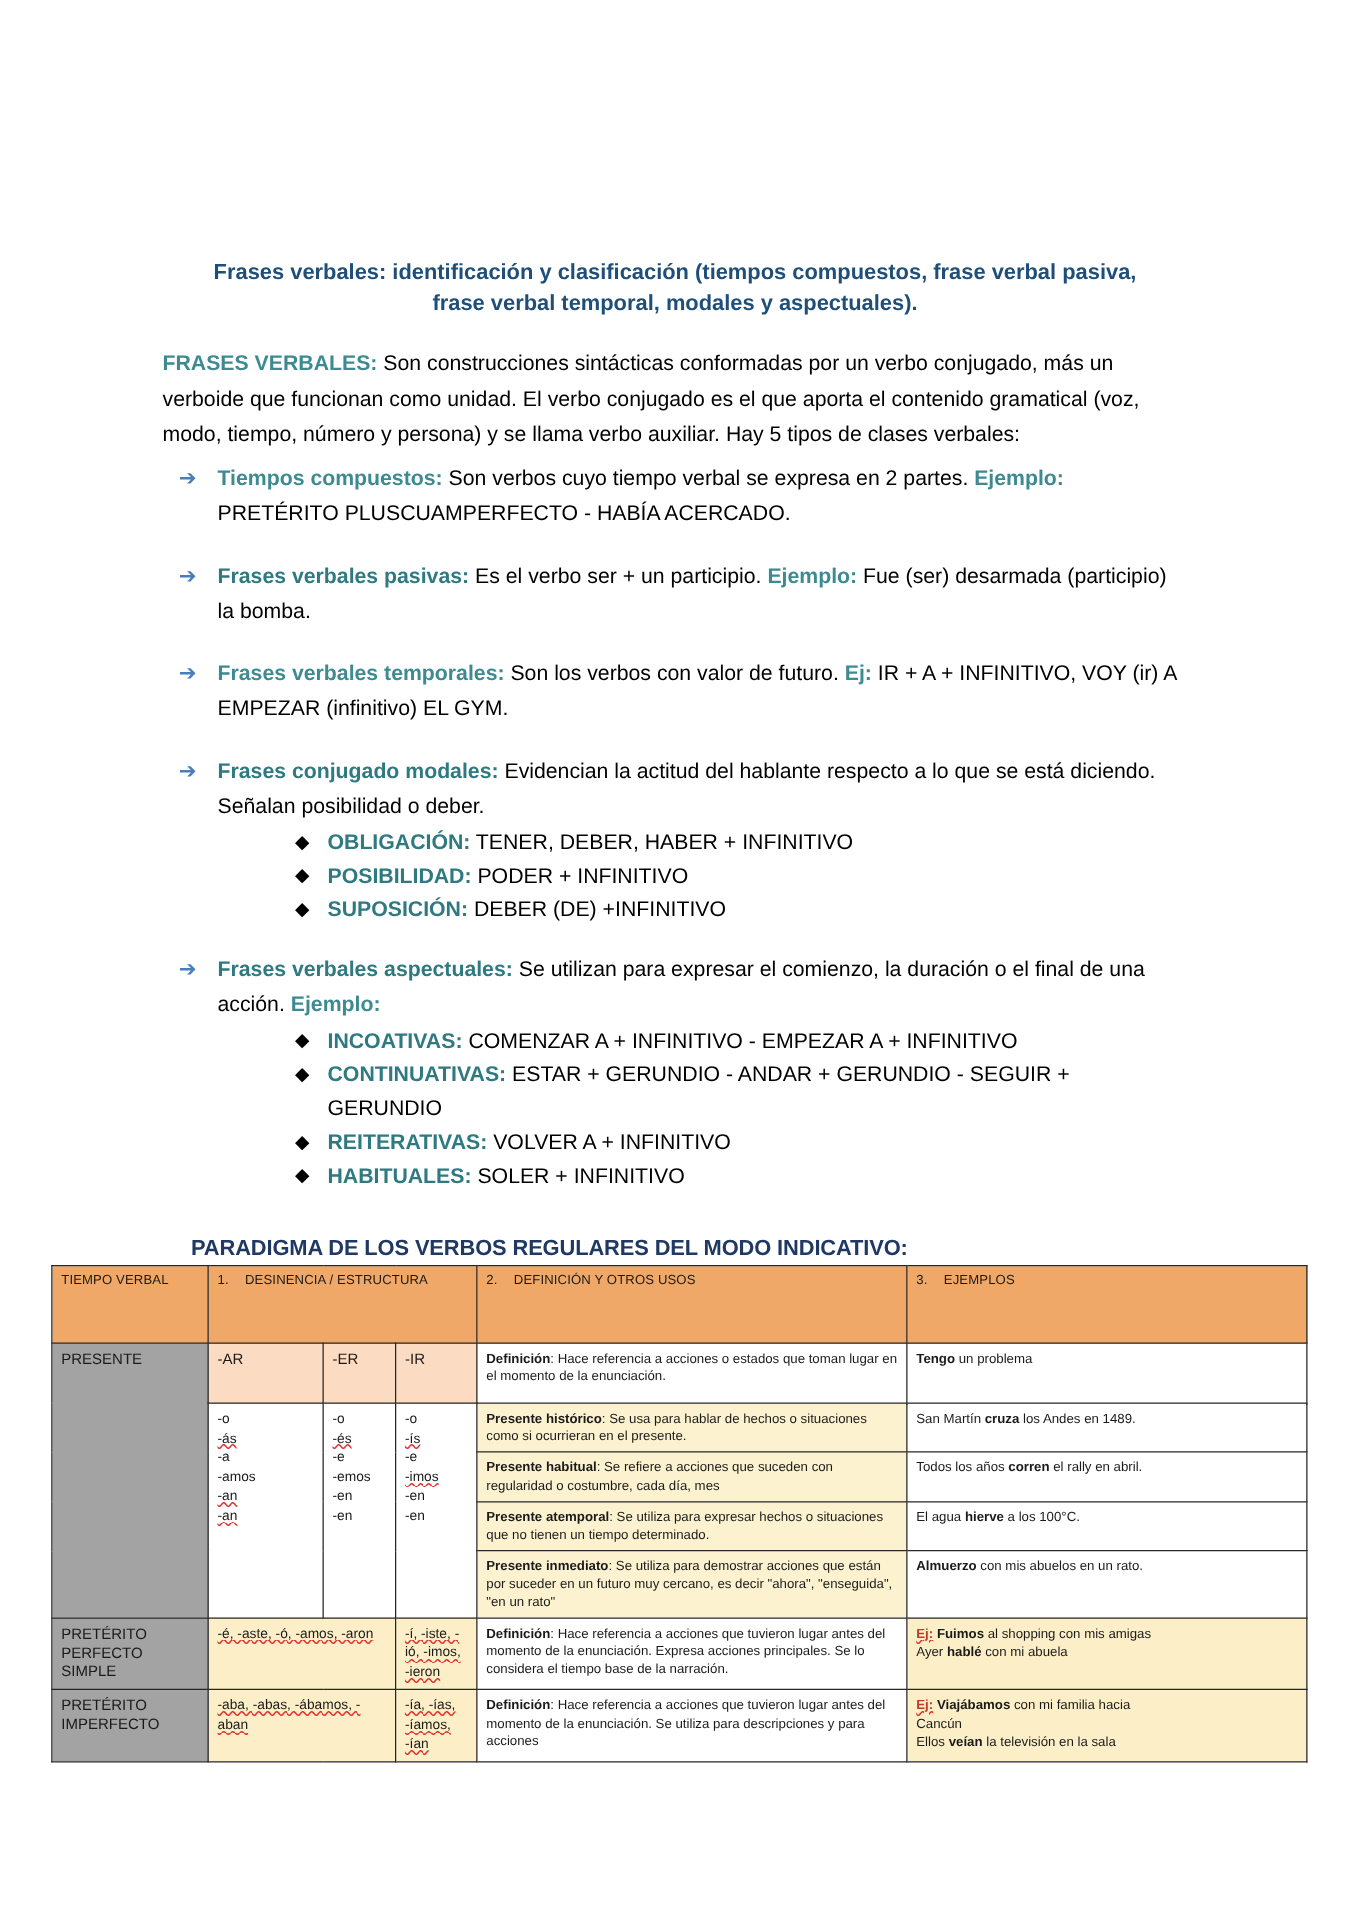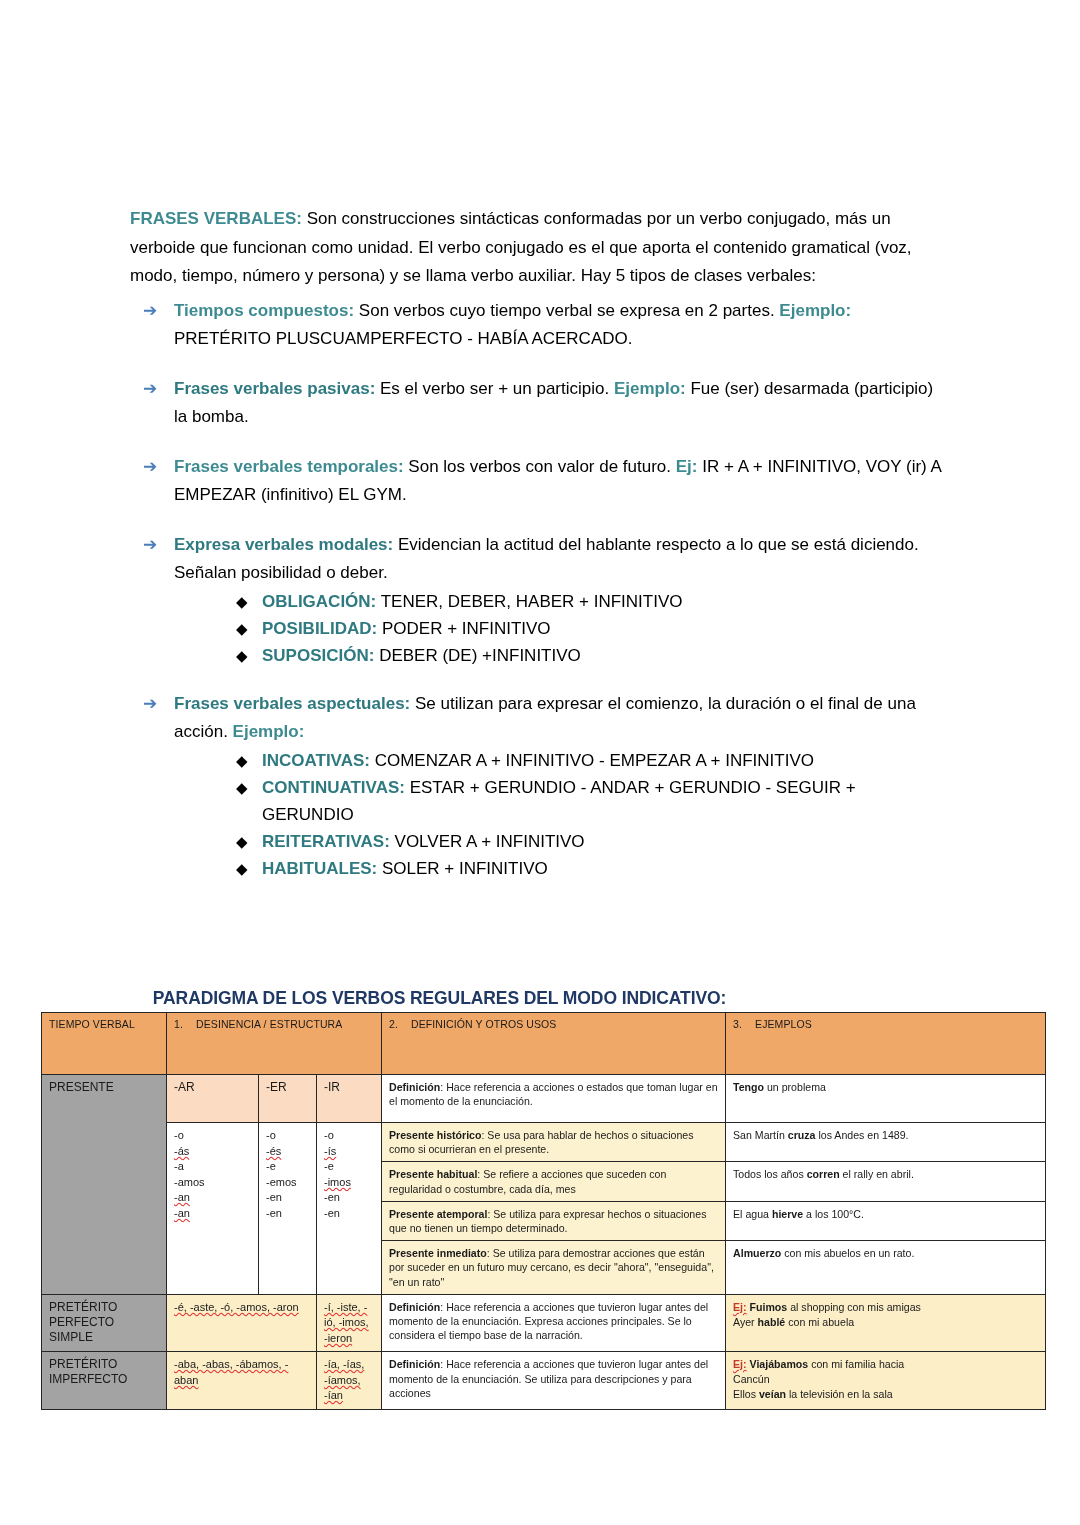--- a/index.html
+++ b/index.html
@@ -135,39 +135,40 @@
   }
   .ej-red { color:#c0392b; font-weight:bold; text-decoration: underline wavy #e03030; }
 </style>
 </head>
 <body>
 
 <div class="page">
 
   <div class="prose">
 
+    <div class="doc-title">Frases verbales: identificación y clasificación (tiempos compuestos, frase verbal pasiva, frase verbal temporal, modales y aspectuales).</div>
 
     <p class="intro"><span class="teal">FRASES VERBALES:</span><span> Son construcciones sintácticas conformadas por un verbo conjugado, más un verboide que funcionan como unidad. El verbo conjugado es el que aporta el contenido gramatical (voz, modo, tiempo, número y persona) y se llama verbo auxiliar. Hay 5 tipos de clases verbales:</span></p>
 
     <ul class="arrow-list">
 
       <li>
         <span class="arrow-mark">➔</span><span class="teal">Tiempos compuestos:</span><span> Son verbos cuyo tiempo verbal se expresa en 2 partes. </span><span class="teal">Ejemplo:</span><span> PRETÉRITO PLUSCUAMPERFECTO - HABÍA ACERCADO.</span>
       </li>
 
       <li>
         <span class="arrow-mark">➔</span><span class="teal-dark">Frases verbales pasivas:</span><span> Es el verbo ser + un participio. </span><span class="teal">Ejemplo:</span><span> Fue (ser) desarmada (participio) la bomba.</span>
       </li>
 
       <li>
         <span class="arrow-mark">➔</span><span class="teal">Frases verbales temporales:</span><span> Son los verbos con valor de futuro. </span><span class="teal">Ej:</span><span> IR + A + INFINITIVO, VOY (ir) A EMPEZAR (infinitivo) EL GYM.</span>
       </li>
 
       <li>
-        <span class="arrow-mark">➔</span><span class="teal-dark">Expresa verbales modales:</span><span> Evidencian la actitud del hablante respecto a lo que se está diciendo. Señalan posibilidad o deber.</span>
+        <span class="arrow-mark">➔</span><span class="teal-dark">Frases conjugado modales:</span><span> Evidencian la actitud del hablante respecto a lo que se está diciendo. Señalan posibilidad o deber.</span>
         <ul class="diamond-list">
           <li><span class="diamond-mark">◆</span><span class="teal-dark">OBLIGACIÓN:</span><span> TENER, DEBER, HABER + INFINITIVO</span></li>
           <li><span class="diamond-mark">◆</span><span class="teal-dark">POSIBILIDAD:</span><span> PODER + INFINITIVO</span></li>
           <li><span class="diamond-mark">◆</span><span class="teal-dark">SUPOSICIÓN:</span><span> DEBER (DE) +INFINITIVO</span></li>
         </ul>
       </li>
 
       <li>
         <span class="arrow-mark">➔</span><span class="teal-dark">Frases verbales aspectuales:</span><span> Se utilizan para expresar el comienzo, la duración o el final de una acción. </span><span class="teal">Ejemplo:</span>
         <ul class="diamond-list">

